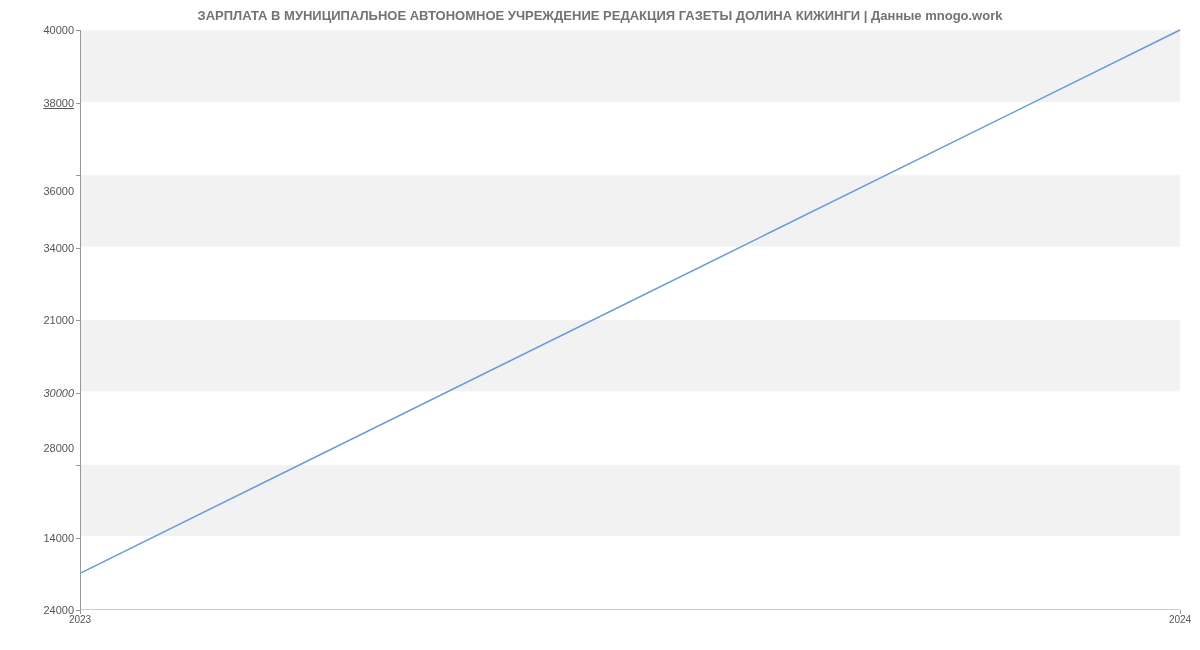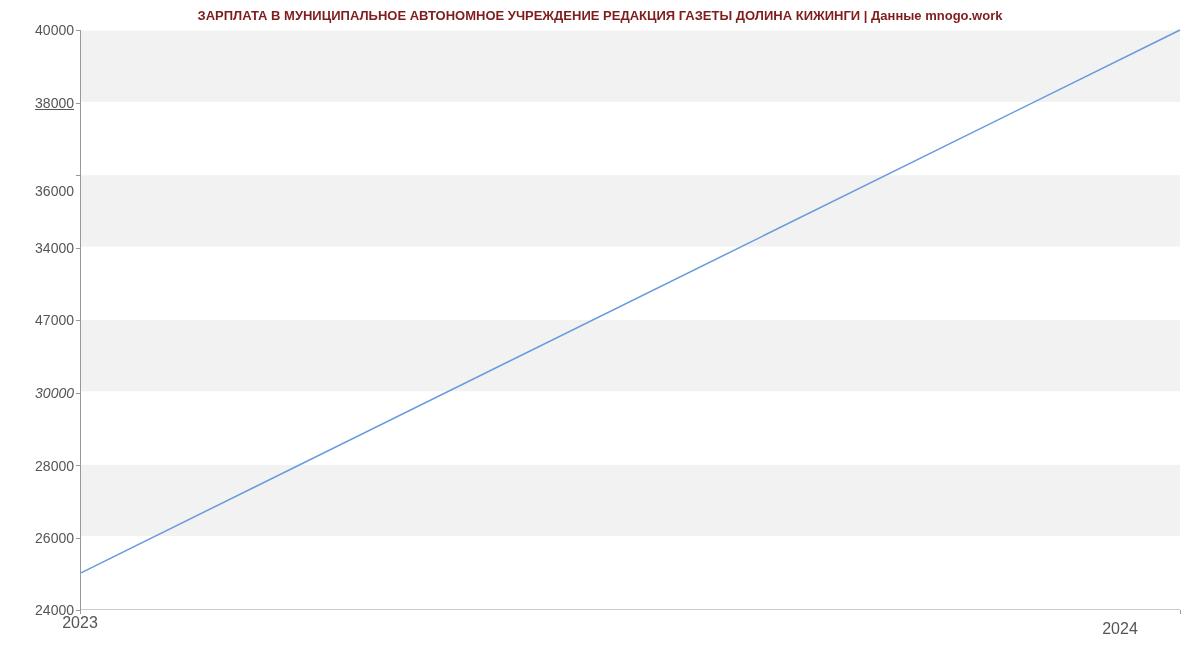--- a/index.html
+++ b/index.html
@@ -11,50 +11,50 @@
       position: relative;
     }
     .title {
       position: absolute;
       top: 8px;
       left: 0;
       right: 0;
       text-align: center;
       font-size: 13px;
       font-weight: bold;
-      color: #7f1d1d;
+      color: #737373;
     }
     .plot-area {
       position: absolute;
       left: 80px;
       top: 30px;
       width: 1100px;
       height: 580px;
       border-left: 1px solid #999;
       border-bottom: 1px solid #999;
     }
     .y-tick-label {
       position: absolute;
       right: 1126px;
-      font-size: 14px;
+      font-size: 11px;
       color: #555;
       transform: translateY(-50%);
       text-align: right;
     }
     .y-tick-mark {
       position: absolute;
       left: 76px;
       width: 4px;
       height: 1px;
       background: #999;
     }
     .x-tick-label {
       position: absolute;
       top: 614px;
-      font-size: 16px;
+      font-size: 10px;
       color: #555;
       transform: translateX(-50%);
     }
     .x-tick-mark {
       position: absolute;
       top: 610px;
       width: 1px;
       height: 4px;
       background: #999;
     }
@@ -94,35 +94,35 @@
         <line x1="0" x2="1100" y1="72.5" y2="72.5" stroke="#ffffff" stroke-width="1"></line>
         <line x1="0" x2="1100" y1="0" y2="0" stroke="#ffffff" stroke-width="1"></line>
       </g>
     <path id="data-path" class="data-line" d="M0 543.75 L1100 0 "></path>
   </svg>
 </div>
 
 <div id="y-axis-labels">
     <div class="y-tick-label" style="top: 610px;">24000</div>
     <div class="y-tick-mark" style="top: 610px;"></div>
-    <div class="y-tick-label" style="top: 537.5px;">26000</div>
+    <div class="y-tick-label" style="top: 537.5px;">14000</div>
     <div class="y-tick-mark" style="top: 537.5px;"></div>
-    <div class="y-tick-label" style="top: 466px; text-align: center;">28000</div>
+    <div class="y-tick-label" style="top: 448px; text-align: center;">28000</div>
     <div class="y-tick-mark" style="top: 465px;"></div>
     <div class="y-tick-label" style="top: 392.5px; font-style: italic;">30000</div>
     <div class="y-tick-mark" style="top: 392.5px;"></div>
-    <div class="y-tick-label" style="top: 320px;">47000</div>
+    <div class="y-tick-label" style="top: 320px;">21000</div>
     <div class="y-tick-mark" style="top: 320px;"></div>
     <div class="y-tick-label" style="top: 247.5px; text-align: center;">34000</div>
     <div class="y-tick-mark" style="top: 247.5px;"></div>
     <div class="y-tick-label" style="top: 191px;">36000</div>
     <div class="y-tick-mark" style="top: 175px;"></div>
     <div class="y-tick-label" style="top: 102.5px; text-decoration: underline;">38000</div>
     <div class="y-tick-mark" style="top: 102.5px;"></div>
     <div class="y-tick-label" style="top: 30px;">40000</div>
     <div class="y-tick-mark" style="top: 30px;"></div>
   </div>
 <div id="x-axis-labels">
     <div class="x-tick-label" style="left: 80px;">2023</div>
     <div class="x-tick-mark" style="left: 80px;"></div>
-    <div class="x-tick-label" style="left: 1120px; margin-top: 6px;">2024</div>
+    <div class="x-tick-label" style="left: 1180px;">2024</div>
     <div class="x-tick-mark" style="left: 1180px;"></div>
   </div>
 
 </body></html>

